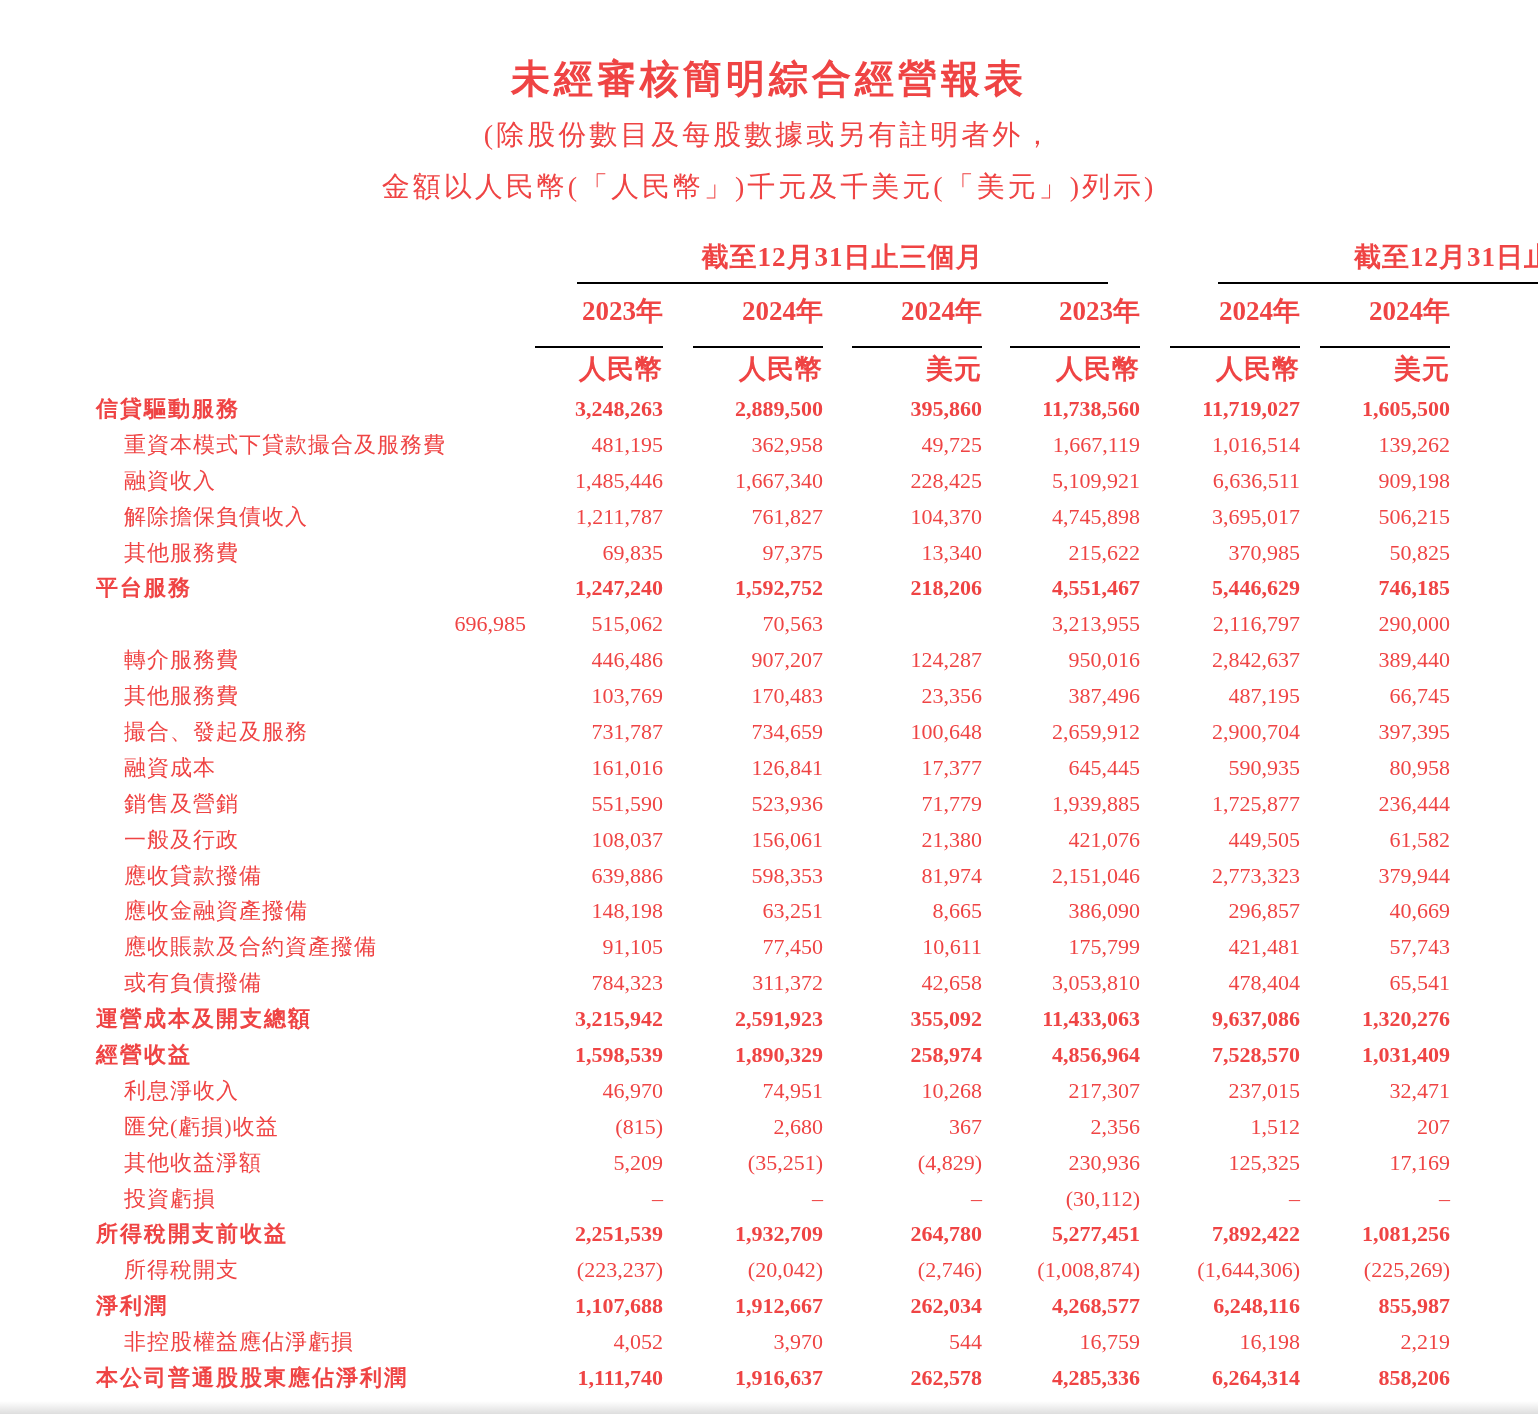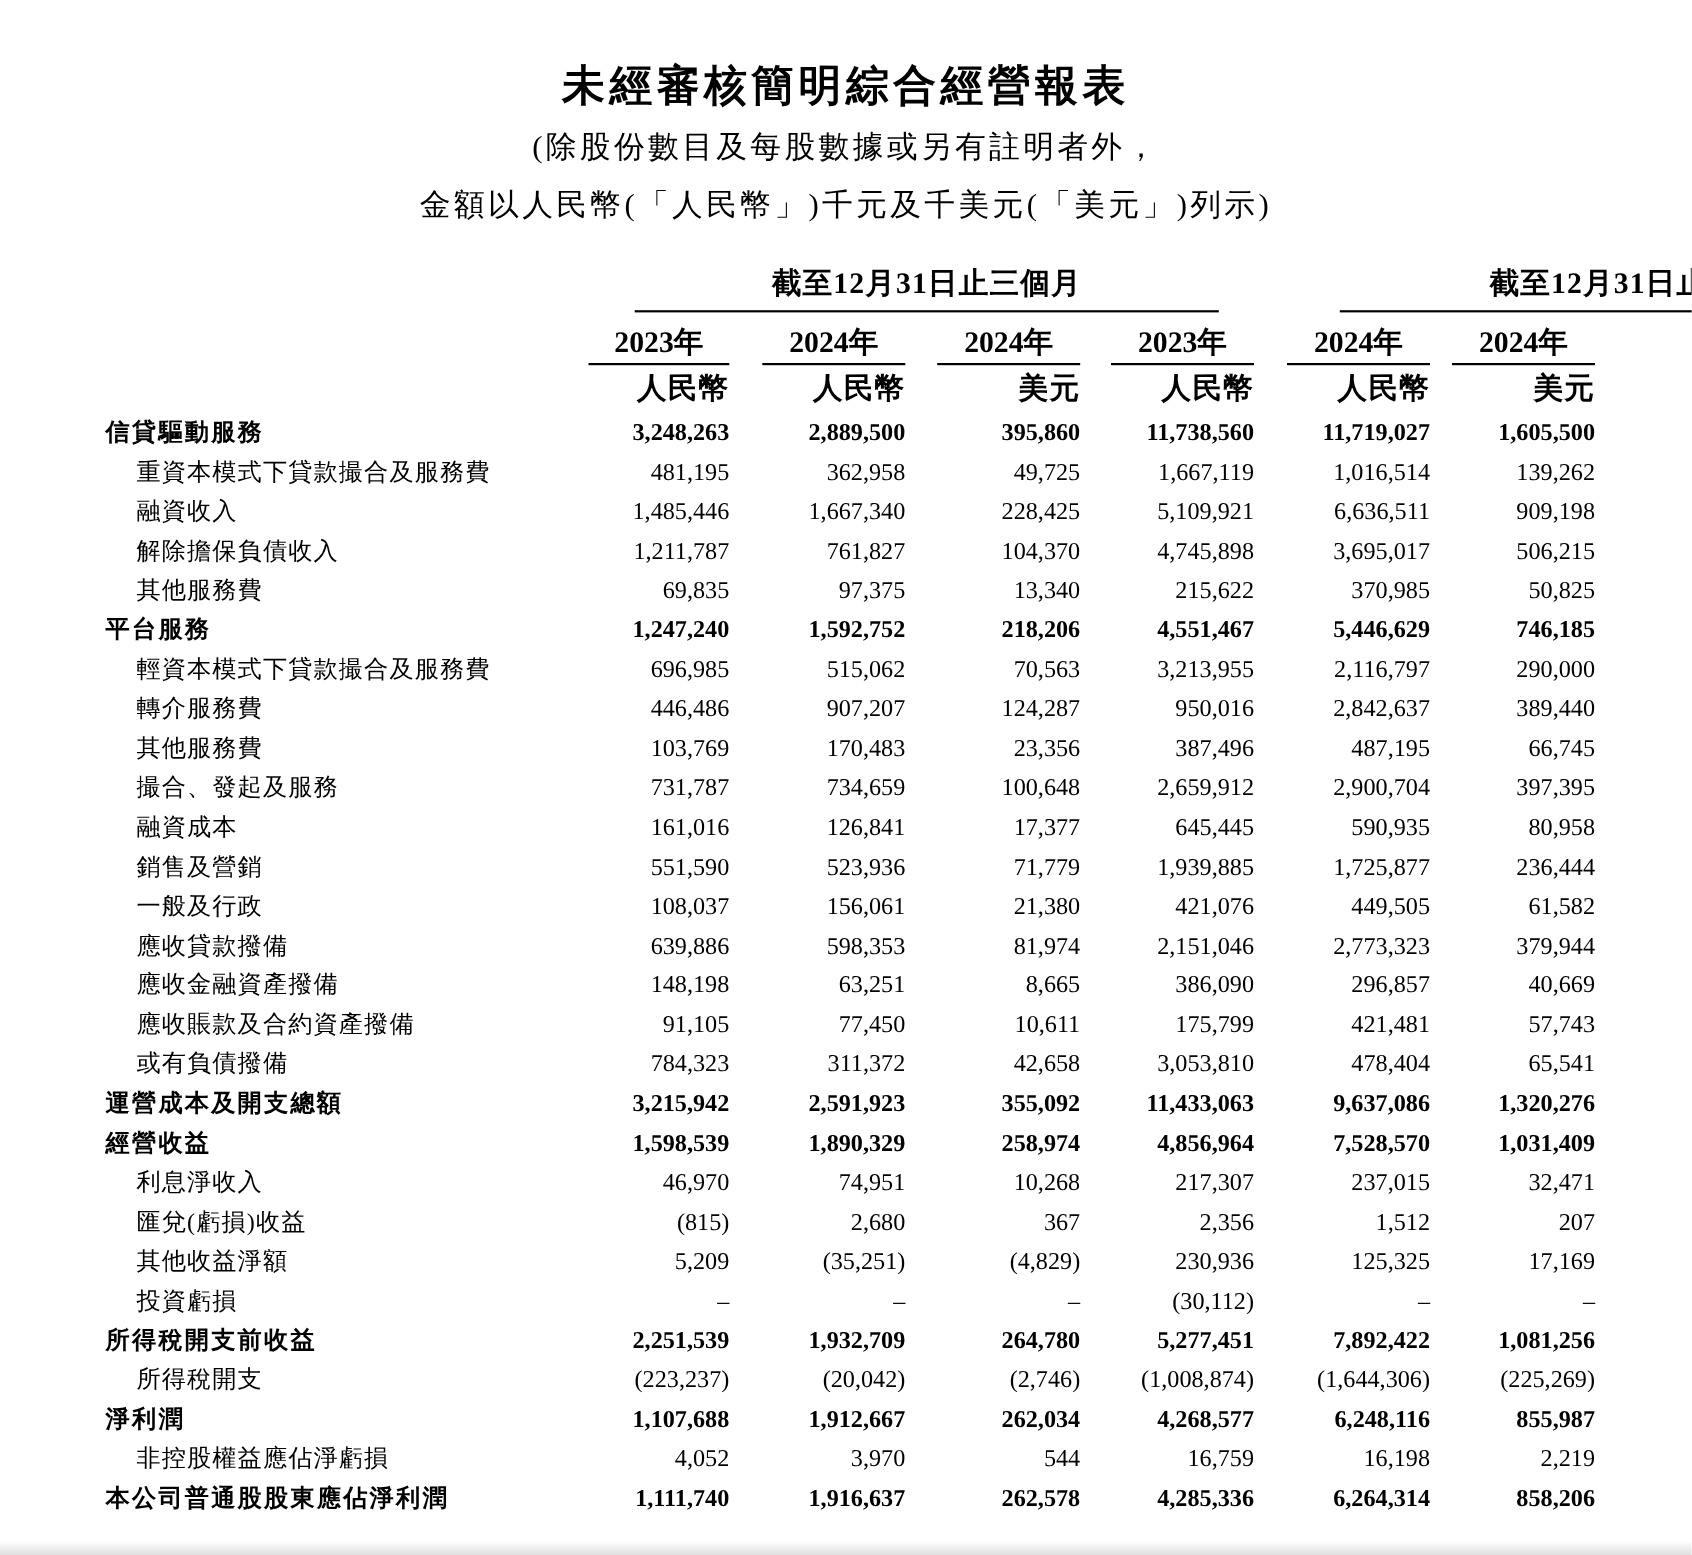--- a/index.html
+++ b/index.html
@@ -1,21 +1,21 @@
 <!DOCTYPE html>
 <html><head>
 <meta charset="utf-8">
 <style>
   html, body { margin: 0; padding: 0; background: #ffffff; }
   .page {
     position: relative;
     width: 1538px;
     height: 1414px;
     background: #ffffff;
-    color: #000000;
+    color: #ef4444;
     font-family: "Liberation Serif", "DejaVu Serif", serif;
     overflow: hidden;
   }
   .title {
     margin: 54px 0 0 0;
     text-align: center;
     font-size: 39px;
     line-height: 50px;
     font-weight: 700;
     letter-spacing: 4px;
@@ -49,22 +49,22 @@
     border-bottom: 2px solid #000;
   }
   .grp1 { grid-column: 2 / 5; margin-left: 9px; }
   .gapcell { grid-column: 5 / 6; }
   .grp2 { grid-column: 6 / 9; margin-left: 18px; }
 
   
   .year-row { font-weight: 700; font-size: 27px; line-height: 30px; }
   .yearcell { padding-top: 12px; }
   .ycol {
-    text-align: center;
-    padding-bottom: 4px;
+    text-align: right;
+    padding-bottom: 20px;
     border-bottom: 2px solid #000;
     margin-left: auto;
   }
   .ycol.w-narrow { width: 128px; }
   .ycol.w-std    { width: 130px; }
 
   
   .cur-row { font-weight: 700; font-size: 27px; line-height: 30px; }
   .curcell { padding-top: 6px; text-align: right; letter-spacing: 1px; }
 
@@ -192,21 +192,20 @@
     <div class="label">平台服務</div>
     <div class="num">1,247,240</div>
     <div class="num">1,592,752</div>
     <div class="num">218,206</div>
     <div class="gapcell"></div>
     <div class="num">4,551,467</div>
     <div class="num">5,446,629</div>
     <div class="num">746,185</div>
   </div>
         <div class="grid row indent">
-    <div class="label">輕資本模式下貸款撮合及服務費</div>
     <div class="num">696,985</div>
     <div class="num">515,062</div>
     <div class="num">70,563</div>
     <div class="gapcell"></div>
     <div class="num">3,213,955</div>
     <div class="num">2,116,797</div>
     <div class="num">290,000</div>
   </div>
         <div class="grid row indent">
     <div class="label">轉介服務費</div>

